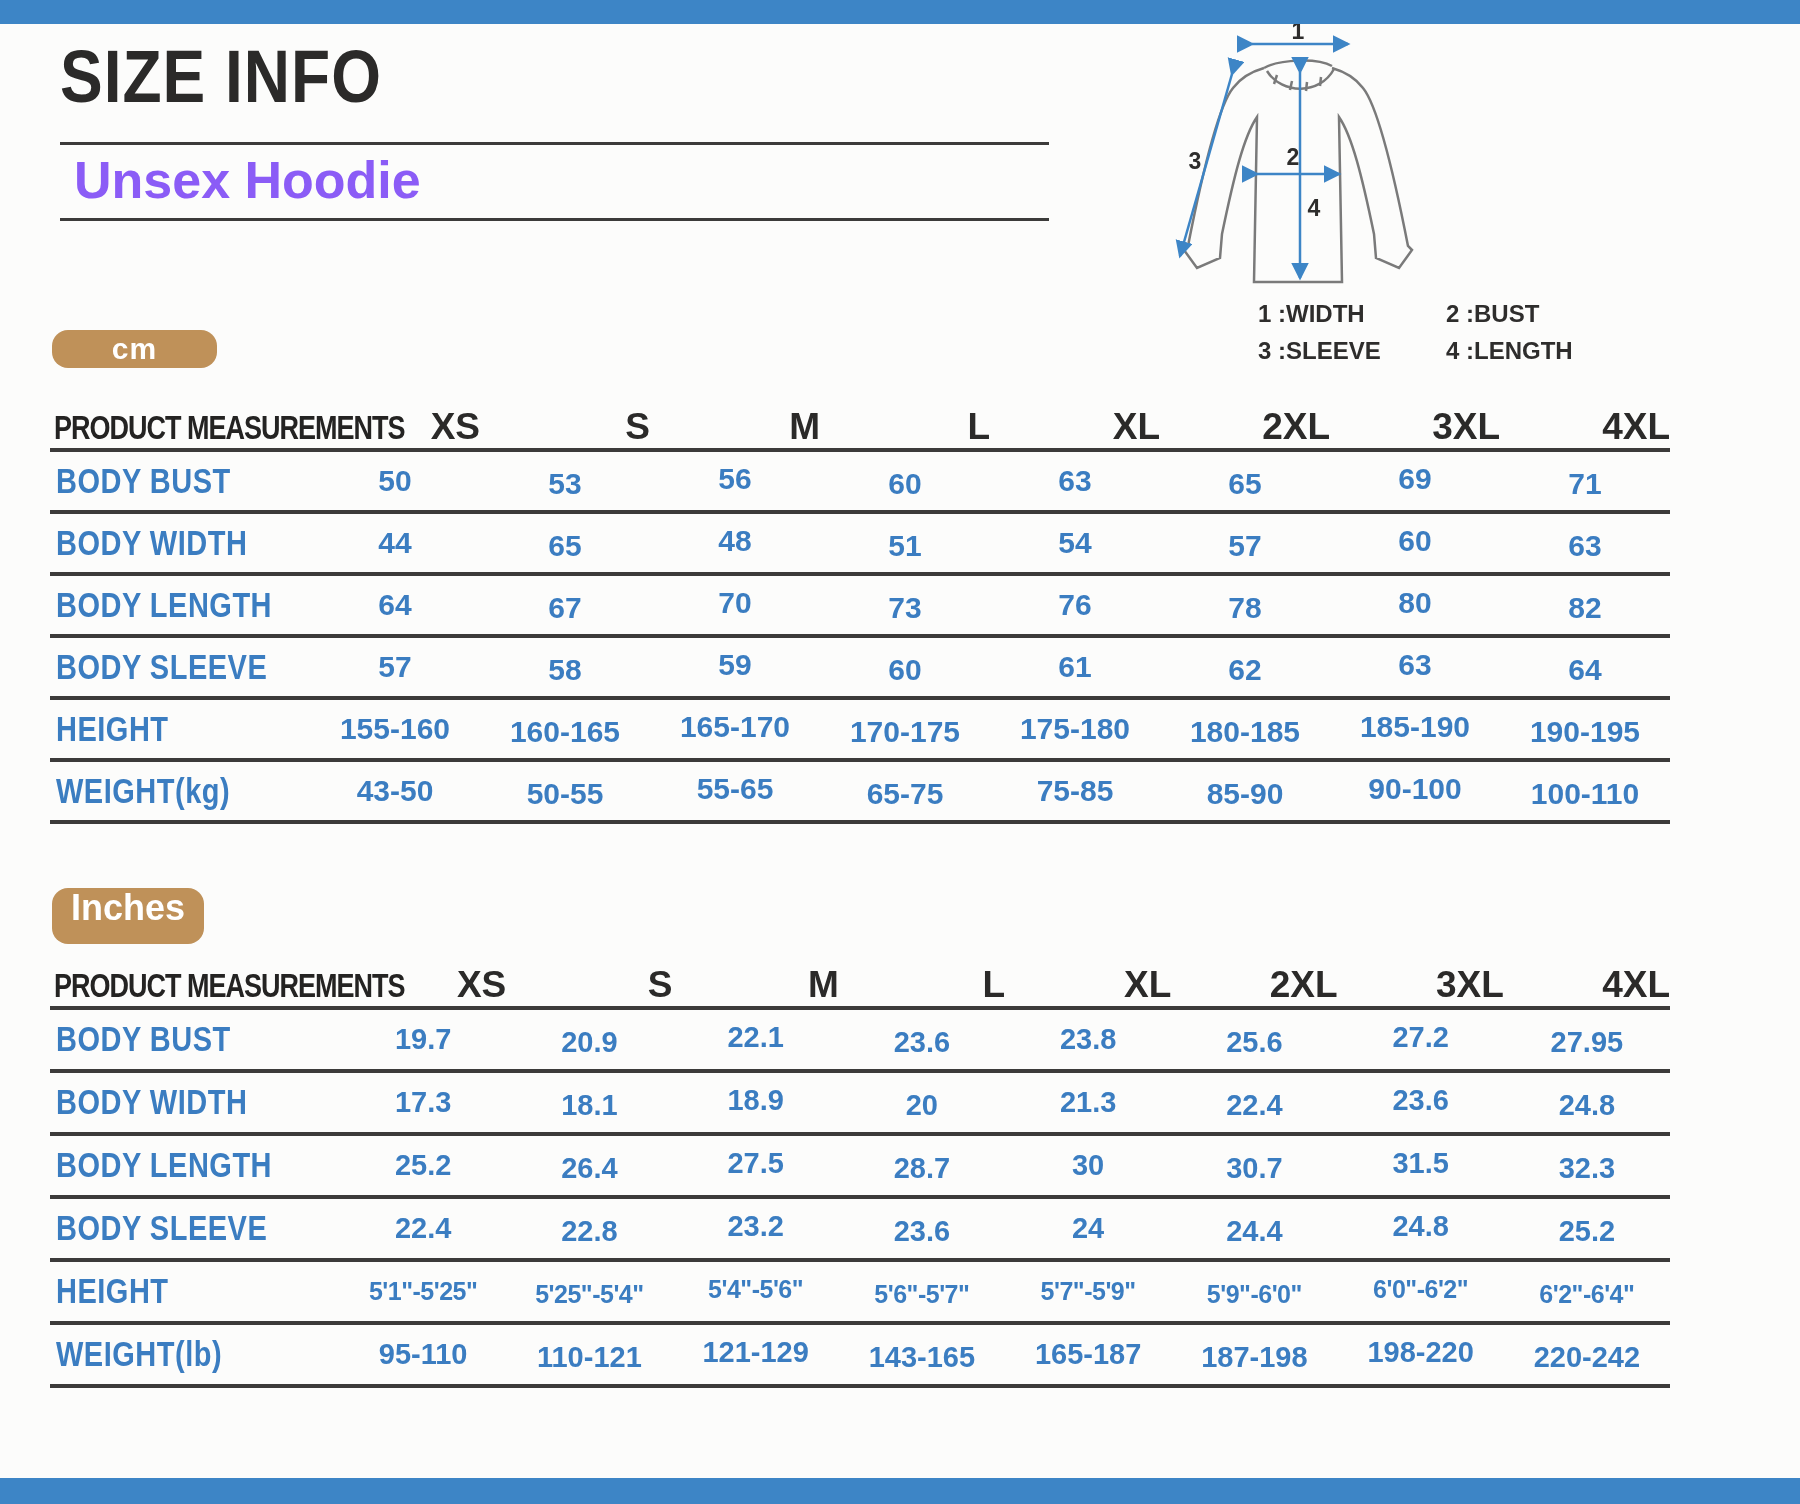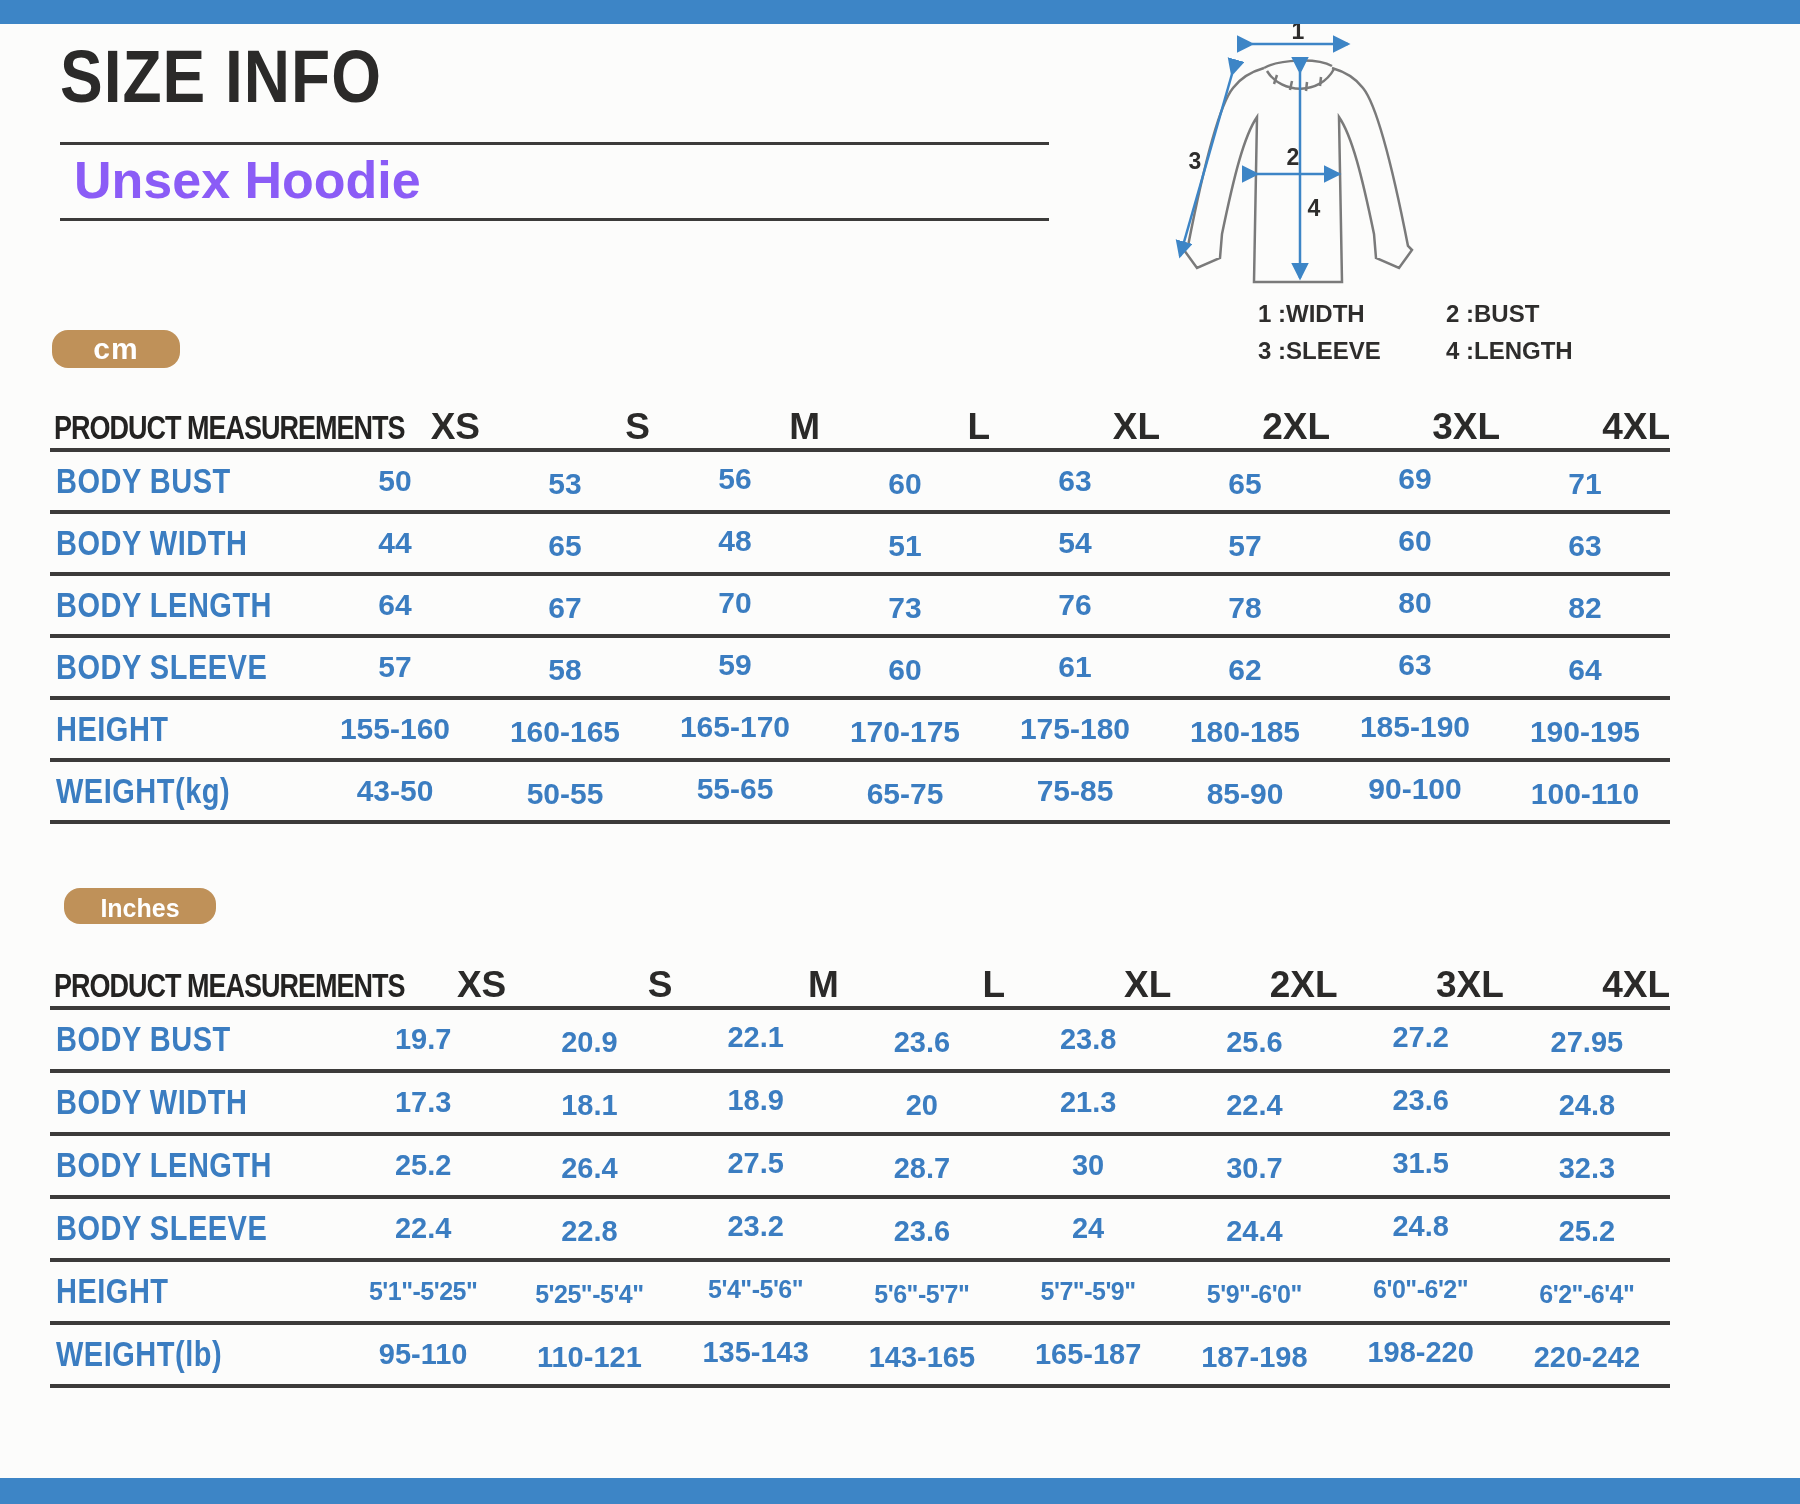--- a/index.html
+++ b/index.html
@@ -27,22 +27,22 @@
   .legend{
     position:absolute;left:1258px;top:300px;
     display:grid;grid-template-columns:152px auto;column-gap:36px;row-gap:9px;
     font-size:24px;font-weight:700;color:#2e2d2c;white-space:nowrap;
   }
 
   .badge{
     position:absolute;background:#bf9159;color:#fff;font-weight:700;
     text-align:center;border-radius:16px;
   }
-  .badge-cm{left:52px;top:330px;width:128px;height:38px;font-size:30px;line-height:38px;letter-spacing:1px;}
-  .badge-in{left:64px;top:888px;width:152px;height:36px;font-size:25px;line-height:40px;}
+  .badge-cm{left:52px;top:330px;width:165px;height:38px;font-size:30px;line-height:38px;letter-spacing:1px;}
+  .badge-in{left:52px;top:888px;width:152px;height:56px;font-size:36px;line-height:40px;}
 
   .size-table{position:absolute;left:50px;width:1620px;}
   .table-cm{top:396px;}
   .table-in{top:952px;}
 
   .t-header,.t-row{display:grid;box-sizing:border-box;}
   .table-cm .t-header,.table-cm .t-row{grid-template-columns:260px repeat(8,1fr);}
   .table-in .t-header,.table-in .t-row{grid-template-columns:290px repeat(8,1fr);}
 
   .t-header{
@@ -267,21 +267,21 @@
         <div class="t-val">5'6"-5'7"</div>
         <div class="t-val">5'7"-5'9"</div>
         <div class="t-val">5'9"-6'0"</div>
         <div class="t-val">6'0"-6'2"</div>
         <div class="t-val">6'2"-6'4"</div>
       </div>
       <div class="t-row">
         <div class="t-rowlabel">WEIGHT(lb)</div>
         <div class="t-val">95-110</div>
         <div class="t-val">110-121</div>
-        <div class="t-val">135-143</div>
+        <div class="t-val">121-129</div>
         <div class="t-val">143-165</div>
         <div class="t-val">165-187</div>
         <div class="t-val">187-198</div>
         <div class="t-val">198-220</div>
         <div class="t-val">220-242</div>
       </div>
     </div>
 
   <div class="bar bottom-bar"></div>
 </div>

